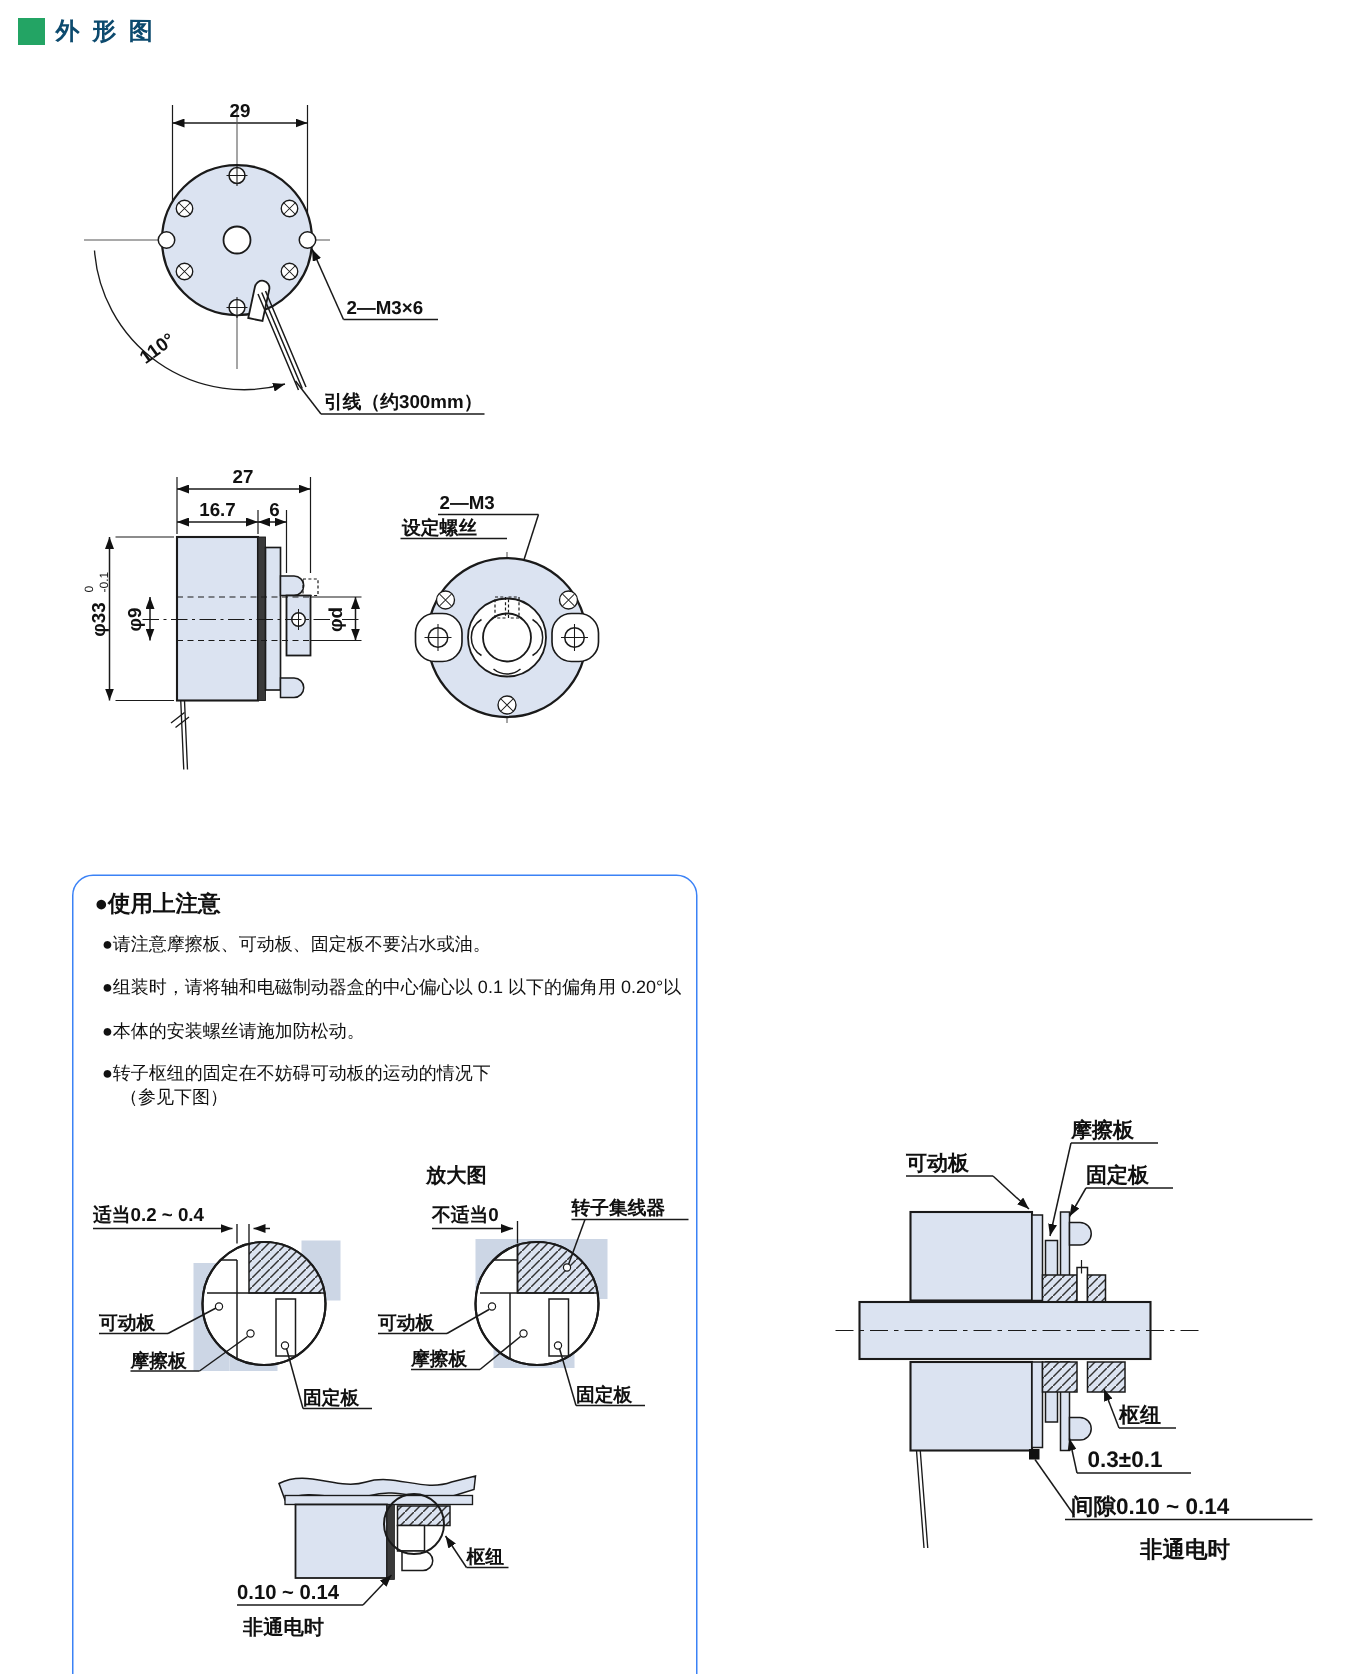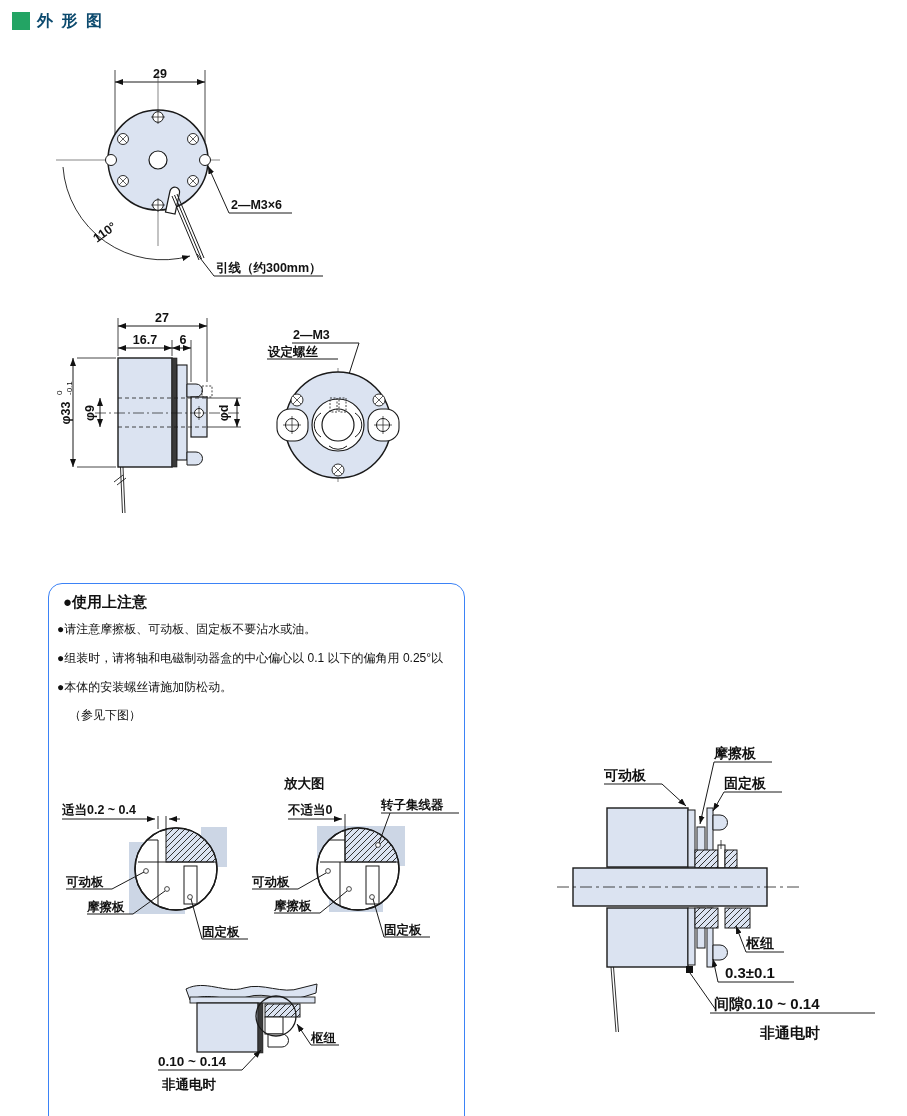--- a/index.html
+++ b/index.html
@@ -8,21 +8,21 @@
   .hdr-sq{position:absolute;left:12px;top:12px;width:18px;height:18px;background:#23a464;}
   .hdr-title{position:absolute;left:37px;top:11px;font-size:16px;font-weight:bold;letter-spacing:2px;color:#0c4a6e;}
   svg{position:absolute;overflow:visible;}
   svg text{font-family:"Liberation Sans","DejaVu Sans",sans-serif;fill:#111;}
   .dim{font-size:12.5px;font-weight:bold;}
   .lbl{font-size:12.5px;font-weight:bold;}
   .lblL{font-size:14px;font-weight:bold;}
   .notebox{position:absolute;left:48px;top:583px;width:417px;height:640px;border:1px solid #3b82f6;
            border-radius:14px;box-sizing:border-box;background:#fff;z-index:1;}
   .nb-title{margin:9px 0 10px 14px;font-size:15px;font-weight:bold;}
-  .nb-item{margin:0 4px 13px 8px;font-size:12px;line-height:1.32;}
+  .nb-item{margin:0 4px 13px 19px;font-size:12px;line-height:1.32;}
   .nb-line{white-space:nowrap;}
   .nb-line.cont{padding-left:12px;}
   .z2{z-index:2;}
 </style>
 </head>
 <body>
 
 <div id="page">
 
   <div class="hdr-sq"></div>
@@ -169,26 +169,27 @@
     <text class="lbl" x="293" y="339">2—M3</text>
     <text class="lbl" x="268" y="356">设定螺丝</text>
   </svg>
 
   <div class="notebox">
     <div class="nb-title">●使用上注意</div>
     <div class="nb-item">
       <div class="nb-line">●请注意摩擦板、可动板、固定板不要沾水或油。</div>
     </div>
     <div class="nb-item">
-      <div class="nb-line">●组装时，请将轴和电磁制动器盒的中心偏心以 0.1 以下的偏角用 0.25°以</div>
+      <div class="nb-line">●组装时，请将轴和电磁制动器盒的中心偏心以 0.1 以下的偏角用 0.20°以</div>
     </div>
     <div class="nb-item">
       <div class="nb-line">●本体的安装螺丝请施加防松动。</div>
     </div>
     <div class="nb-item">
+      <div class="nb-line">●转子枢纽的固定在不妨碍可动板的运动的情况下</div>
       <div class="nb-line cont">（参见下图）</div>
     </div>
   </div>
 
   <svg class="z2" style="left:50px;top:770px;" width="412" height="330" viewBox="50 770 412 330">
     <defs>
       <marker id="arrC" viewBox="0 0 8 6" refX="8" refY="3" markerWidth="8" markerHeight="6" orient="auto-start-reverse" markerUnits="userSpaceOnUse">
           <path d="M0,0 L8,3 L0,6 Z" fill="#111"></path>
         </marker>
       <pattern id="hatchC" width="6" height="6" patternUnits="userSpaceOnUse">

